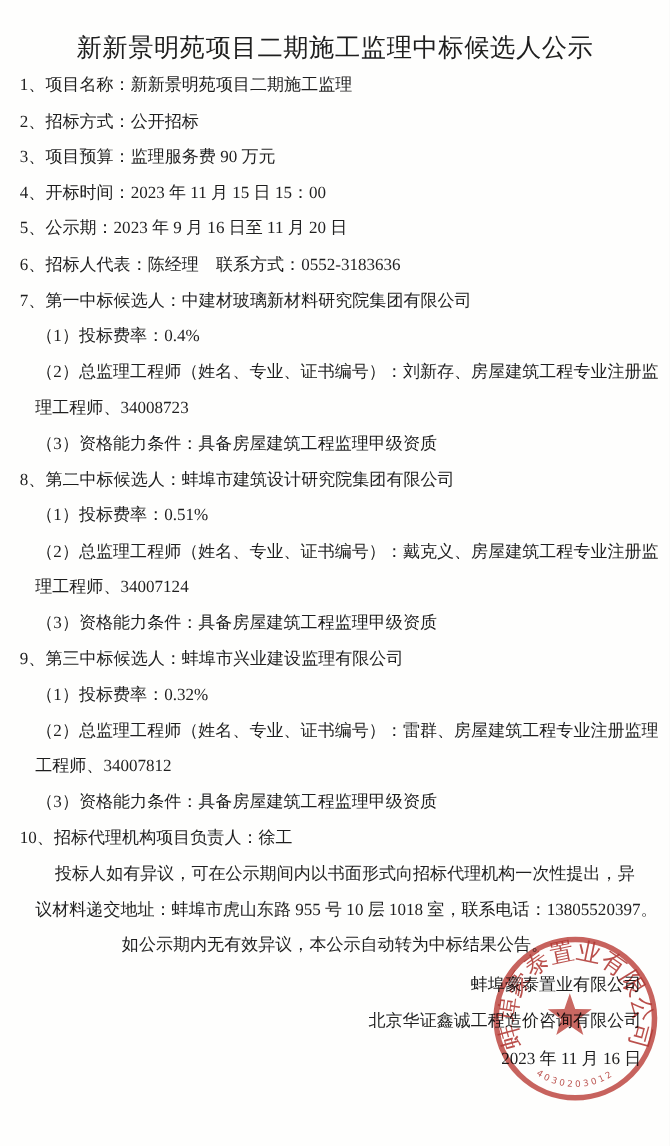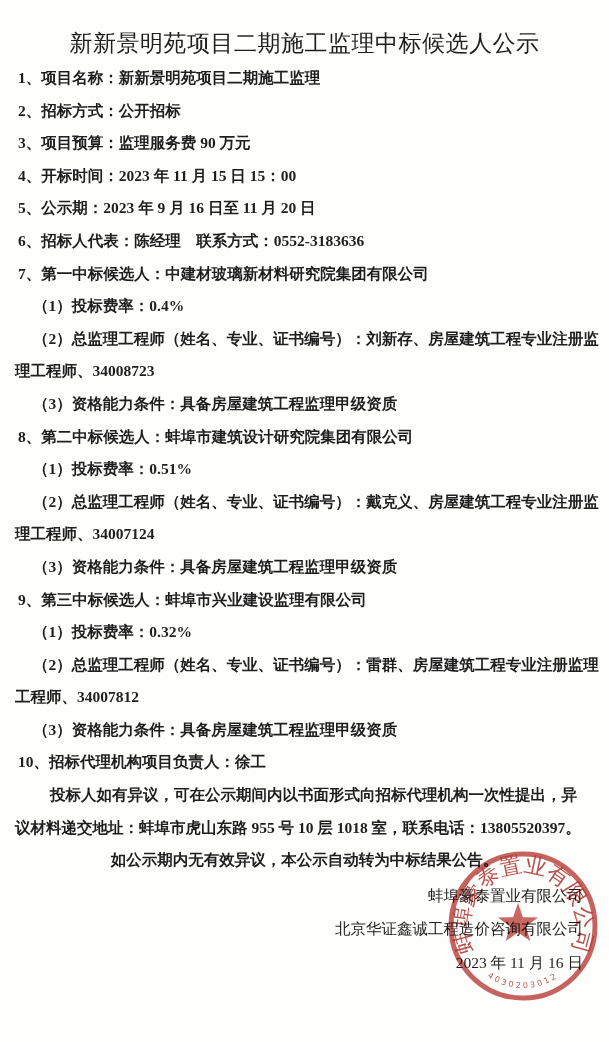--- a/index.html
+++ b/index.html
@@ -10,29 +10,29 @@
     font-family:"Liberation Serif","DejaVu Serif",serif;
     color:#1e1e1e;
     overflow:hidden;
   }
   .title {
     position:absolute; top:28px; left:0; width:609px; margin:0;
     text-align:center;
     font-size:23px; font-weight:400; letter-spacing:0.5px;
     white-space:nowrap;
   }
-  .body-lines { position:absolute; top:62px; left:0; width:609px;font-weight:bold; }
+  .body-lines { position:absolute; top:62px; left:0; width:609px; }
   .line {
     height:32.6px; line-height:32.6px;
     font-size:15.5px;
     white-space:nowrap;
     padding-left:18px;
   }
   .line.sub  { padding-left:33px; }
-  .line.cont { padding-left:15px; }
+  .line.cont { padding-left:32px; }
   .line.para { padding-left:50px; }
   .line.center { padding:0; text-align:center; }
   .signoff {
     position:absolute; top:879px; right:26px; left:0;
     text-align:right;
   }
   .signoff .line { padding:0; height:33.4px; line-height:33.4px; }
   .seal {
     position:absolute; left:446px; top:849px;
     width:154px; height:154px;

